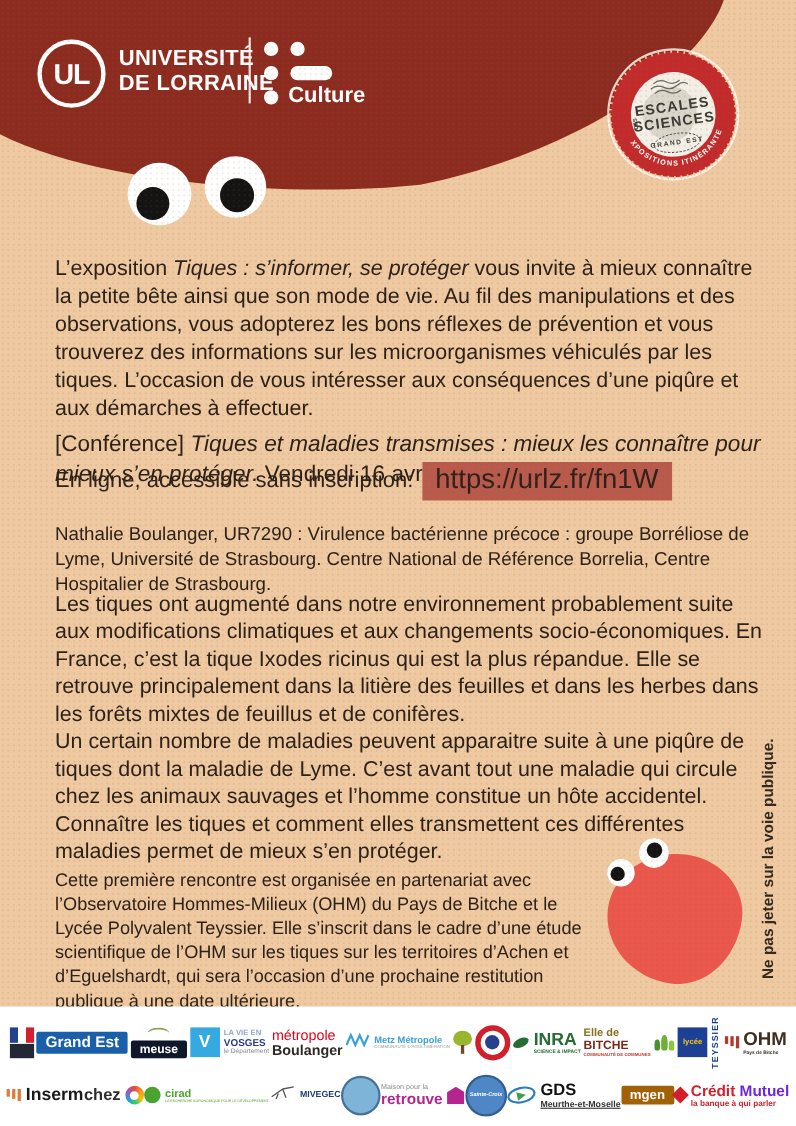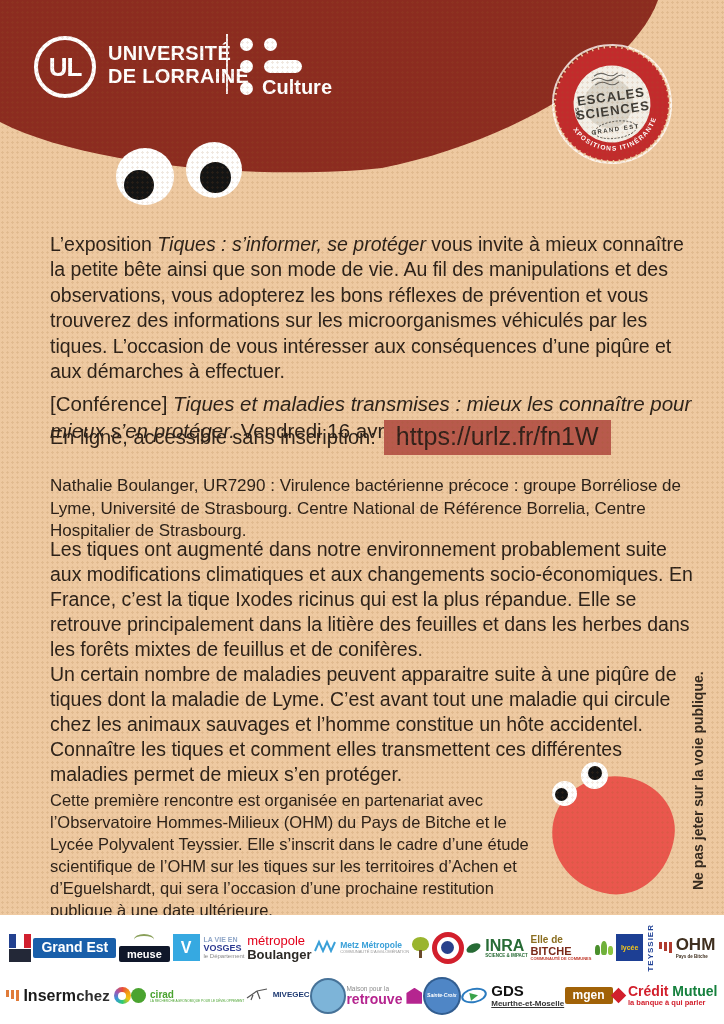--- a/index.html
+++ b/index.html
@@ -318,20 +318,20 @@
           </div>
         </div>
         <div class="logo">
           <div class="llines">
             <span class="lline boxed" style="font-size: 12px; font-weight: 700; color: rgb(255, 255, 255); background: #a16207;">mgen</span>
           </div>
         </div>
         <div class="logo">
           <div class="g-pinwheel" style="background: rgb(210, 31, 44);"></div>
           <div class="llines">
-            <span class="lline" style="font-size: 14px; font-weight: 800; color: rgb(210, 31, 44);">Crédit <span style="color: #15803d;">Mutuel</span></span>
+            <span class="lline" style="font-size: 14px; font-weight: 800; color: rgb(210, 31, 44);">Crédit <span style="color: #6d28d9;">Mutuel</span></span>
             <span class="lline" style="font-size: 7.5px; font-weight: 700; color: rgb(210, 31, 44);">la banque à qui parler</span>
           </div>
         </div>
       </div>
   </div>
 
 </div>
 
 </body></html>

